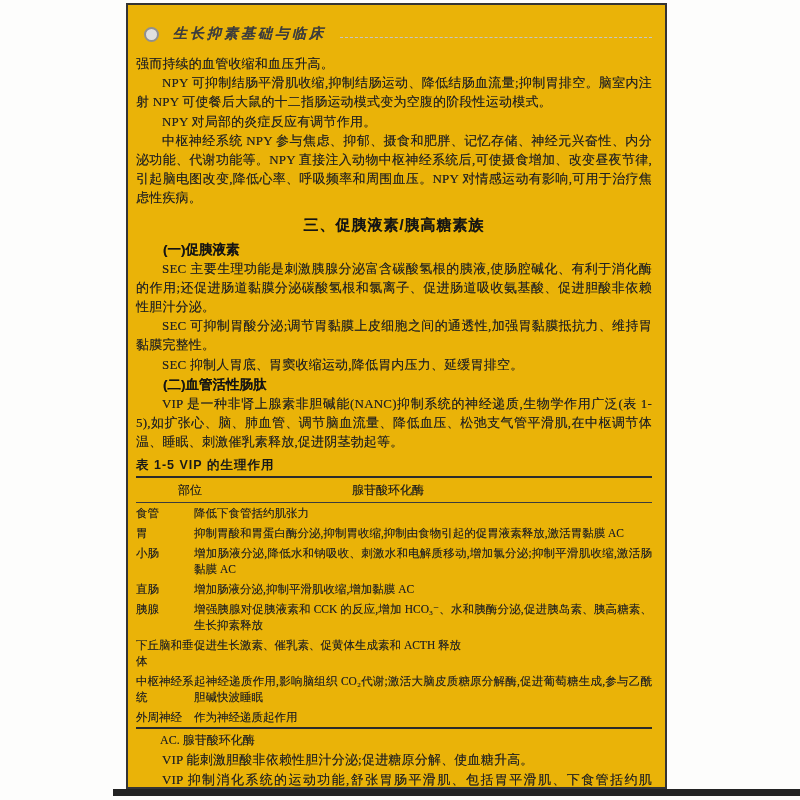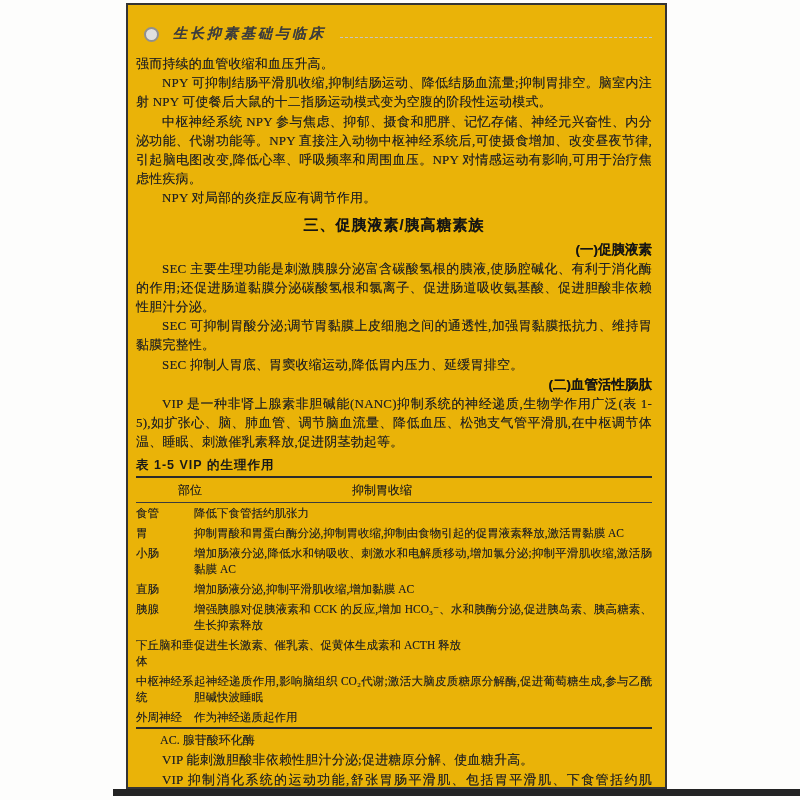--- a/index.html
+++ b/index.html
@@ -44,21 +44,20 @@
   .section-heading{
     text-align:center;font-family:"Liberation Sans","DejaVu Sans",sans-serif;
     font-weight:bold;font-size:15px;line-height:20px;color:#141414;
     margin:7px 0 5px;letter-spacing:1px;
     text-shadow:0 0 0.5px rgba(20,20,20,.6);
   }
   .sub-heading{
     font-family:"Liberation Sans","DejaVu Sans",sans-serif;
     font-weight:bold;font-size:13.5px;line-height:19px;color:#141414;margin:1px 0 0;
     text-shadow:0 0 0.5px rgba(20,20,20,.6);
-    text-align:right;
   }
   
   .table-title{
     font-family:"Liberation Sans","DejaVu Sans",sans-serif;
     font-weight:bold;font-size:12.5px;line-height:16px;color:#181818;
     margin:6px 0 3px;letter-spacing:1px;
   }
   .vip-table{
     border-top:2px solid #2b2b2b;border-bottom:2px solid #2b2b2b;
     font-size:11.5px;color:#222;
@@ -80,39 +79,39 @@
 <div class="scan-page">
 
   <div class="running-header">
     <span class="ornament"></span>
     <span class="book-title">生长抑素基础与临床</span>
     <span class="header-rule"></span>
   </div>
 
   <p class="para first-para">强而持续的血管收缩和血压升高。</p>
   <p class="para ind">NPY 可抑制结肠平滑肌收缩,抑制结肠运动、降低结肠血流量;抑制胃排空。脑室内注射 NPY 可使餐后大鼠的十二指肠运动模式变为空腹的阶段性运动模式。</p>
+  <p class="para ind">NPY 对局部的炎症反应有调节作用。</p>
   <p class="para ind">中枢神经系统 NPY 参与焦虑、抑郁、摄食和肥胖、记忆存储、神经元兴奋性、内分泌功能、代谢功能等。NPY 直接注入动物中枢神经系统后,可使摄食增加、改变昼夜节律,引起脑电图改变,降低心率、呼吸频率和周围血压。NPY 对情感运动有影响,可用于治疗焦虑性疾病。</p>
-  <p class="para ind">NPY 对局部的炎症反应有调节作用。</p>
 
   <div class="section-heading">三、促胰液素/胰高糖素族</div>
 
   <div class="sub-heading ind">(一)促胰液素</div>
   <p class="para ind">SEC 主要生理功能是刺激胰腺分泌富含碳酸氢根的胰液,使肠腔碱化、有利于消化酶的作用;还促进肠道黏膜分泌碳酸氢根和氯离子、促进肠道吸收氨基酸、促进胆酸非依赖性胆汁分泌。</p>
   <p class="para ind">SEC 可抑制胃酸分泌;调节胃黏膜上皮细胞之间的通透性,加强胃黏膜抵抗力、维持胃黏膜完整性。</p>
   <p class="para ind">SEC 抑制人胃底、胃窦收缩运动,降低胃内压力、延缓胃排空。</p>
 
   <div class="sub-heading ind">(二)血管活性肠肽</div>
   <p class="para ind">VIP 是一种非肾上腺素非胆碱能(NANC)抑制系统的神经递质,生物学作用广泛(表 1-5),如扩张心、脑、肺血管、调节脑血流量、降低血压、松弛支气管平滑肌,在中枢调节体温、睡眠、刺激催乳素释放,促进阴茎勃起等。</p>
 
   <div class="table-title">表 1-5  VIP 的生理作用</div>
 
   <div class="vip-table">
     <div class="tbl-head">
       <span class="th-site">部位</span>
-      <span class="th-effect">抑制胃收缩</span>
+      <span class="th-effect">腺苷酸环化酶</span>
     </div>
 
     <div class="tbl-row">
       <span class="cell-site">食管</span>
       <span class="cell-effect">降低下食管括约肌张力</span>
     </div>
     <div class="tbl-row">
       <span class="cell-site">胃</span>
       <span class="cell-effect">抑制胃酸和胃蛋白酶分泌,抑制胃收缩,抑制由食物引起的促胃液素释放,激活胃黏膜 AC</span>
     </div>

